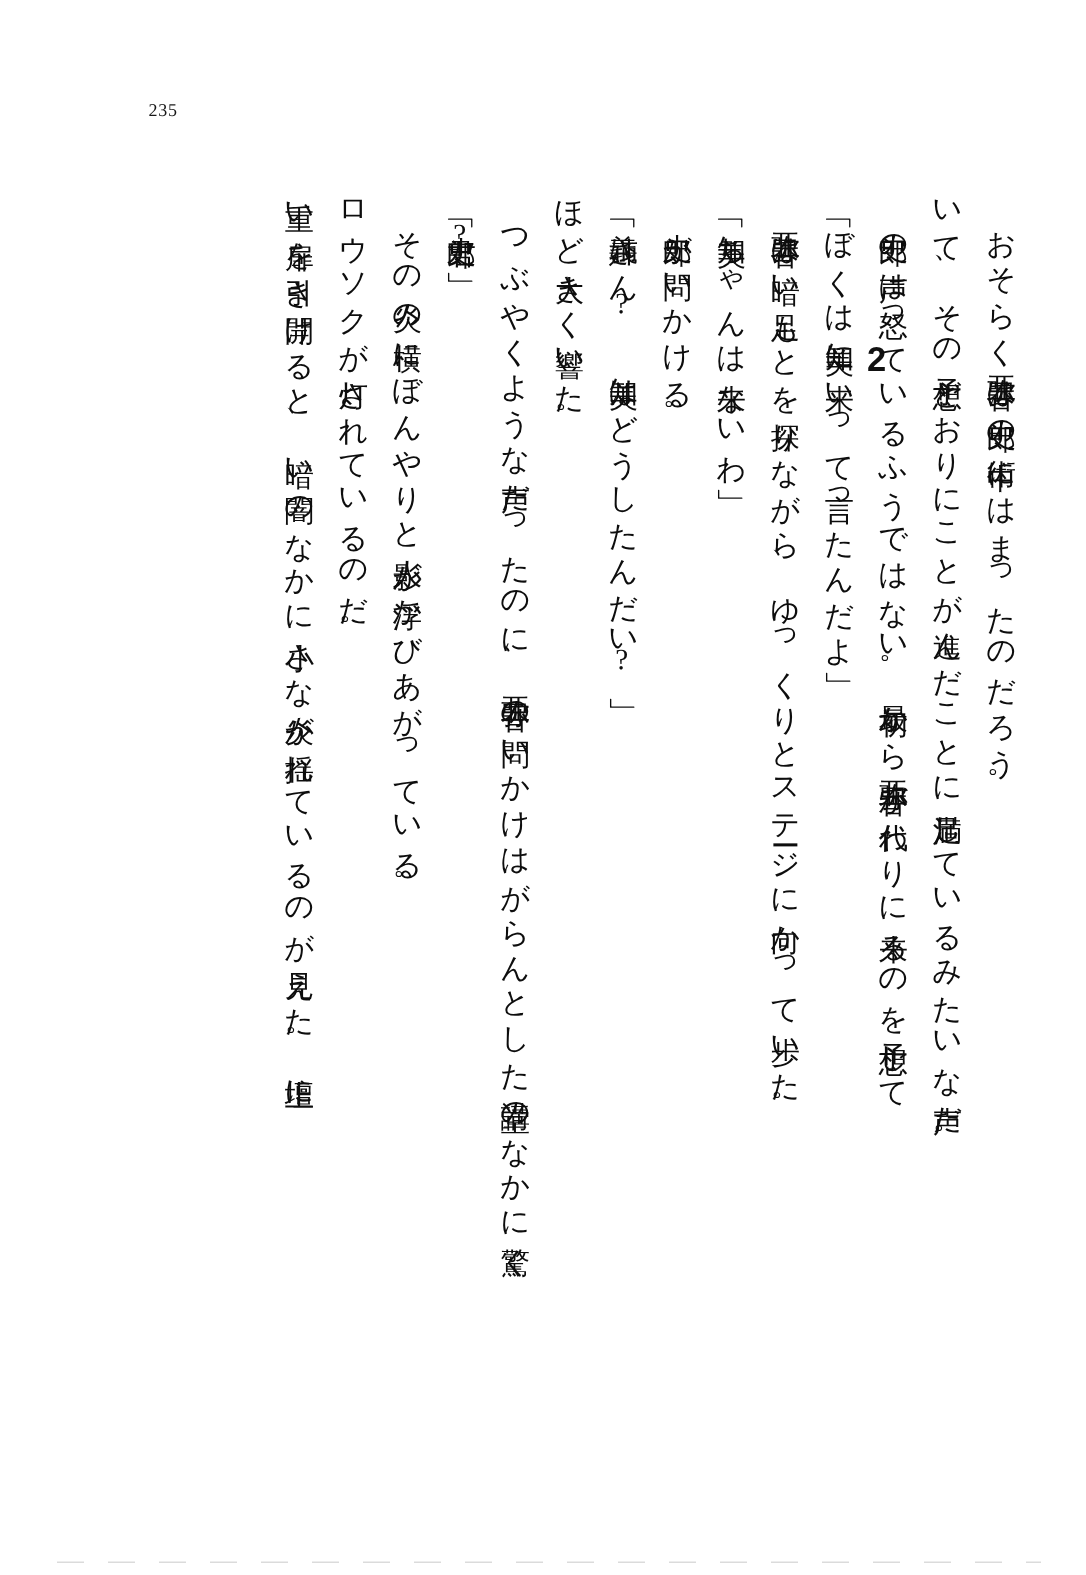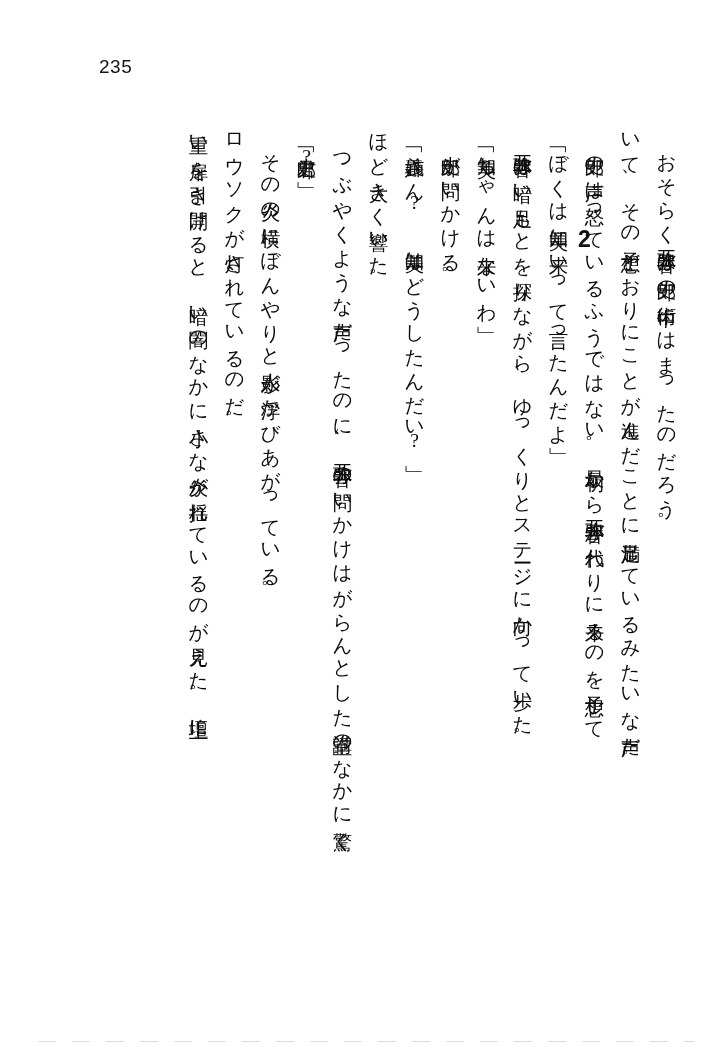--- a/index.html
+++ b/index.html
@@ -18,26 +18,26 @@
 
   .page {
     position: absolute;
     inset: 0;
     background: #ffffff;
   }
 
   
   .page-number {
     position: absolute;
-    top: 56px;
+    top: 66px;
     left: 99px;
-    font-size: 19px;
+    font-size: 12px;
     letter-spacing: 0.5px;
     color: #161616;
-    font-family: Liberation Sans, sans-serif;
+    font-family: Liberation Serif, serif;
   }
 
   
   .section-marker {
     position: absolute;
     top: 226px;
     left: 578px;
     font-size: 23px;
     font-weight: bold;
     color: #111111;

